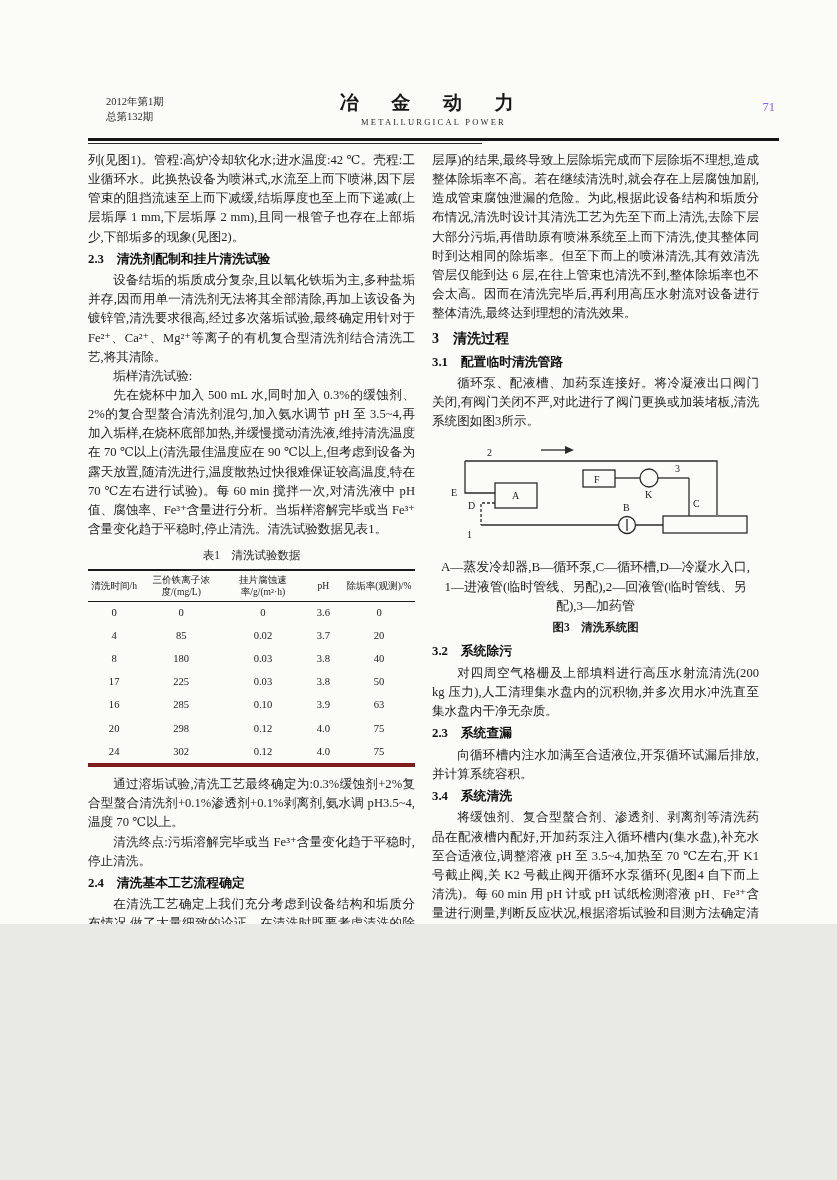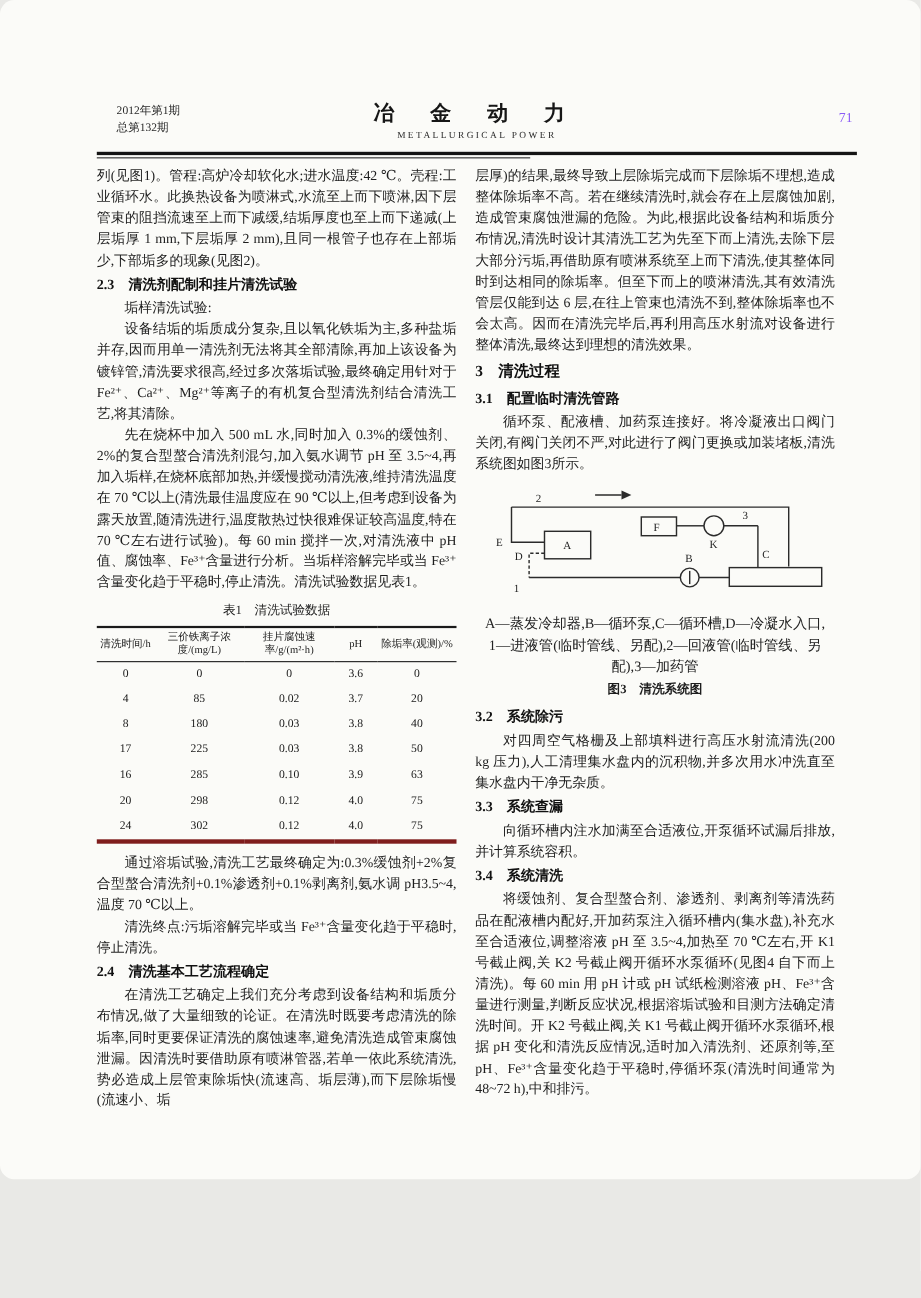--- a/index.html
+++ b/index.html
@@ -3,27 +3,26 @@
 <meta charset="utf-8">
 <style>
   html,body{margin:0;padding:0;}
   body{
     width:837px;height:1180px;
     background:#e9e9e6;
     font-family:"Liberation Serif","DejaVu Serif",serif;
   }
   .page{
     position:relative;
-    width:837px;height:1072px;
+    width:837px;height:924px;
     background:#fbfbf8;
     color:#1c1c1c;
     overflow:hidden;
     box-sizing:border-box;
     padding:90px 58px 0 88px;
-    border-radius:13px;
   }
   
   .header{position:relative;height:40px;}
   .issue{position:absolute;left:18px;top:4px;font-size:10.5px;line-height:1.45;color:#2a2a2a;}
   .jtitle{position:absolute;left:0;right:0;top:0;text-align:center;}
   .jtitle-cn{font-size:19px;font-weight:bold;letter-spacing:14px;color:#161616;}
   .jtitle-en{font-size:8.5px;letter-spacing:2.2px;margin-top:1px;color:#2a2a2a;}
   .pageno{position:absolute;right:4px;top:10px;font-size:12.5px;color:#8b5cf6;}
   .rule{margin-top:8px;}
   .rule .r1{height:3px;background:#151515;}
@@ -71,22 +70,22 @@
   <div class="rule">
     <div class="r1"></div>
       <div class="r2"></div>
   </div>
 
   <div class="columns">
 
     <div class="col">
       <p class="noindent">列(见图1)。管程:高炉冷却软化水;进水温度:42 ℃。壳程:工业循环水。此换热设备为喷淋式,水流至上而下喷淋,因下层管束的阻挡流速至上而下减缓,结垢厚度也至上而下递减(上层垢厚 1 mm,下层垢厚 2 mm),且同一根管子也存在上部垢少,下部垢多的现象(见图2)。</p>
       <h4 class="sec">2.3　清洗剂配制和挂片清洗试验</h4>
+      <p>设备结垢的垢质成分复杂,且以氧化铁垢为主,多种盐垢并存,因而用单一清洗剂无法将其全部清除,再加上该设备为镀锌管,清洗要求很高,经过多次落垢试验,最终确定用针对于 Fe²⁺、Ca²⁺、Mg²⁺等离子的有机复合型清洗剂结合清洗工艺,将其清除。</p>
       <p>垢样清洗试验:</p>
-      <p>设备结垢的垢质成分复杂,且以氧化铁垢为主,多种盐垢并存,因而用单一清洗剂无法将其全部清除,再加上该设备为镀锌管,清洗要求很高,经过多次落垢试验,最终确定用针对于 Fe²⁺、Ca²⁺、Mg²⁺等离子的有机复合型清洗剂结合清洗工艺,将其清除。</p>
       <p>先在烧杯中加入 500 mL 水,同时加入 0.3%的缓蚀剂、2%的复合型螯合清洗剂混匀,加入氨水调节 pH 至 3.5~4,再加入垢样,在烧杯底部加热,并缓慢搅动清洗液,维持清洗温度在 70 ℃以上(清洗最佳温度应在 90 ℃以上,但考虑到设备为露天放置,随清洗进行,温度散热过快很难保证较高温度,特在 70 ℃左右进行试验)。每 60 min 搅拌一次,对清洗液中 pH 值、腐蚀率、Fe³⁺含量进行分析。当垢样溶解完毕或当 Fe³⁺含量变化趋于平稳时,停止清洗。清洗试验数据见表1。</p>
 
       <div class="tbl-title">表1　清洗试验数据</div>
       <table class="data">
         <thead>
           <tr>
             <th style="width:16%">清洗时间/h</th>
             <th style="width:25%">三价铁离子浓度/(mg/L)</th>
             <th style="width:25%">挂片腐蚀速率/g/(m²·h)</th>
             <th style="width:12%">pH</th>
@@ -199,21 +198,21 @@
         </svg>
         <div class="fig-cap">
           <div>A—蒸发冷却器,B—循环泵,C—循环槽,D—冷凝水入口,</div>
           <div>1—进液管(临时管线、另配),2—回液管(临时管线、另配),3—加药管</div>
         </div>
         <div class="fig-title">图3　清洗系统图</div>
       </div>
 
       <h4 class="sec">3.2　系统除污</h4>
       <p>对四周空气格栅及上部填料进行高压水射流清洗(200 kg 压力),人工清理集水盘内的沉积物,并多次用水冲洗直至集水盘内干净无杂质。</p>
-      <h4 class="sec">3.3　系统查漏</h4>
+      <h4 class="sec">2.3　系统查漏</h4>
       <p>向循环槽内注水加满至合适液位,开泵循环试漏后排放,并计算系统容积。</p>
       <h4 class="sec">3.4　系统清洗</h4>
       <p>将缓蚀剂、复合型螯合剂、渗透剂、剥离剂等清洗药品在配液槽内配好,开加药泵注入循环槽内(集水盘),补充水至合适液位,调整溶液 pH 至 3.5~4,加热至 70 ℃左右,开 K1 号截止阀,关 K2 号截止阀开循环水泵循环(见图4 自下而上清洗)。每 60 min 用 pH 计或 pH 试纸检测溶液 pH、Fe³⁺含量进行测量,判断反应状况,根据溶垢试验和目测方法确定清洗时间。开 K2 号截止阀,关 K1 号截止阀开循环水泵循环,根据 pH 变化和清洗反应情况,适时加入清洗剂、还原剂等,至 pH、Fe³⁺含量变化趋于平稳时,停循环泵(清洗时间通常为 48~72 h),中和排污。</p>
     </div>
   </div>
 
   <div class="watermark">万方数据</div>
 </div>
 
 </body></html>

